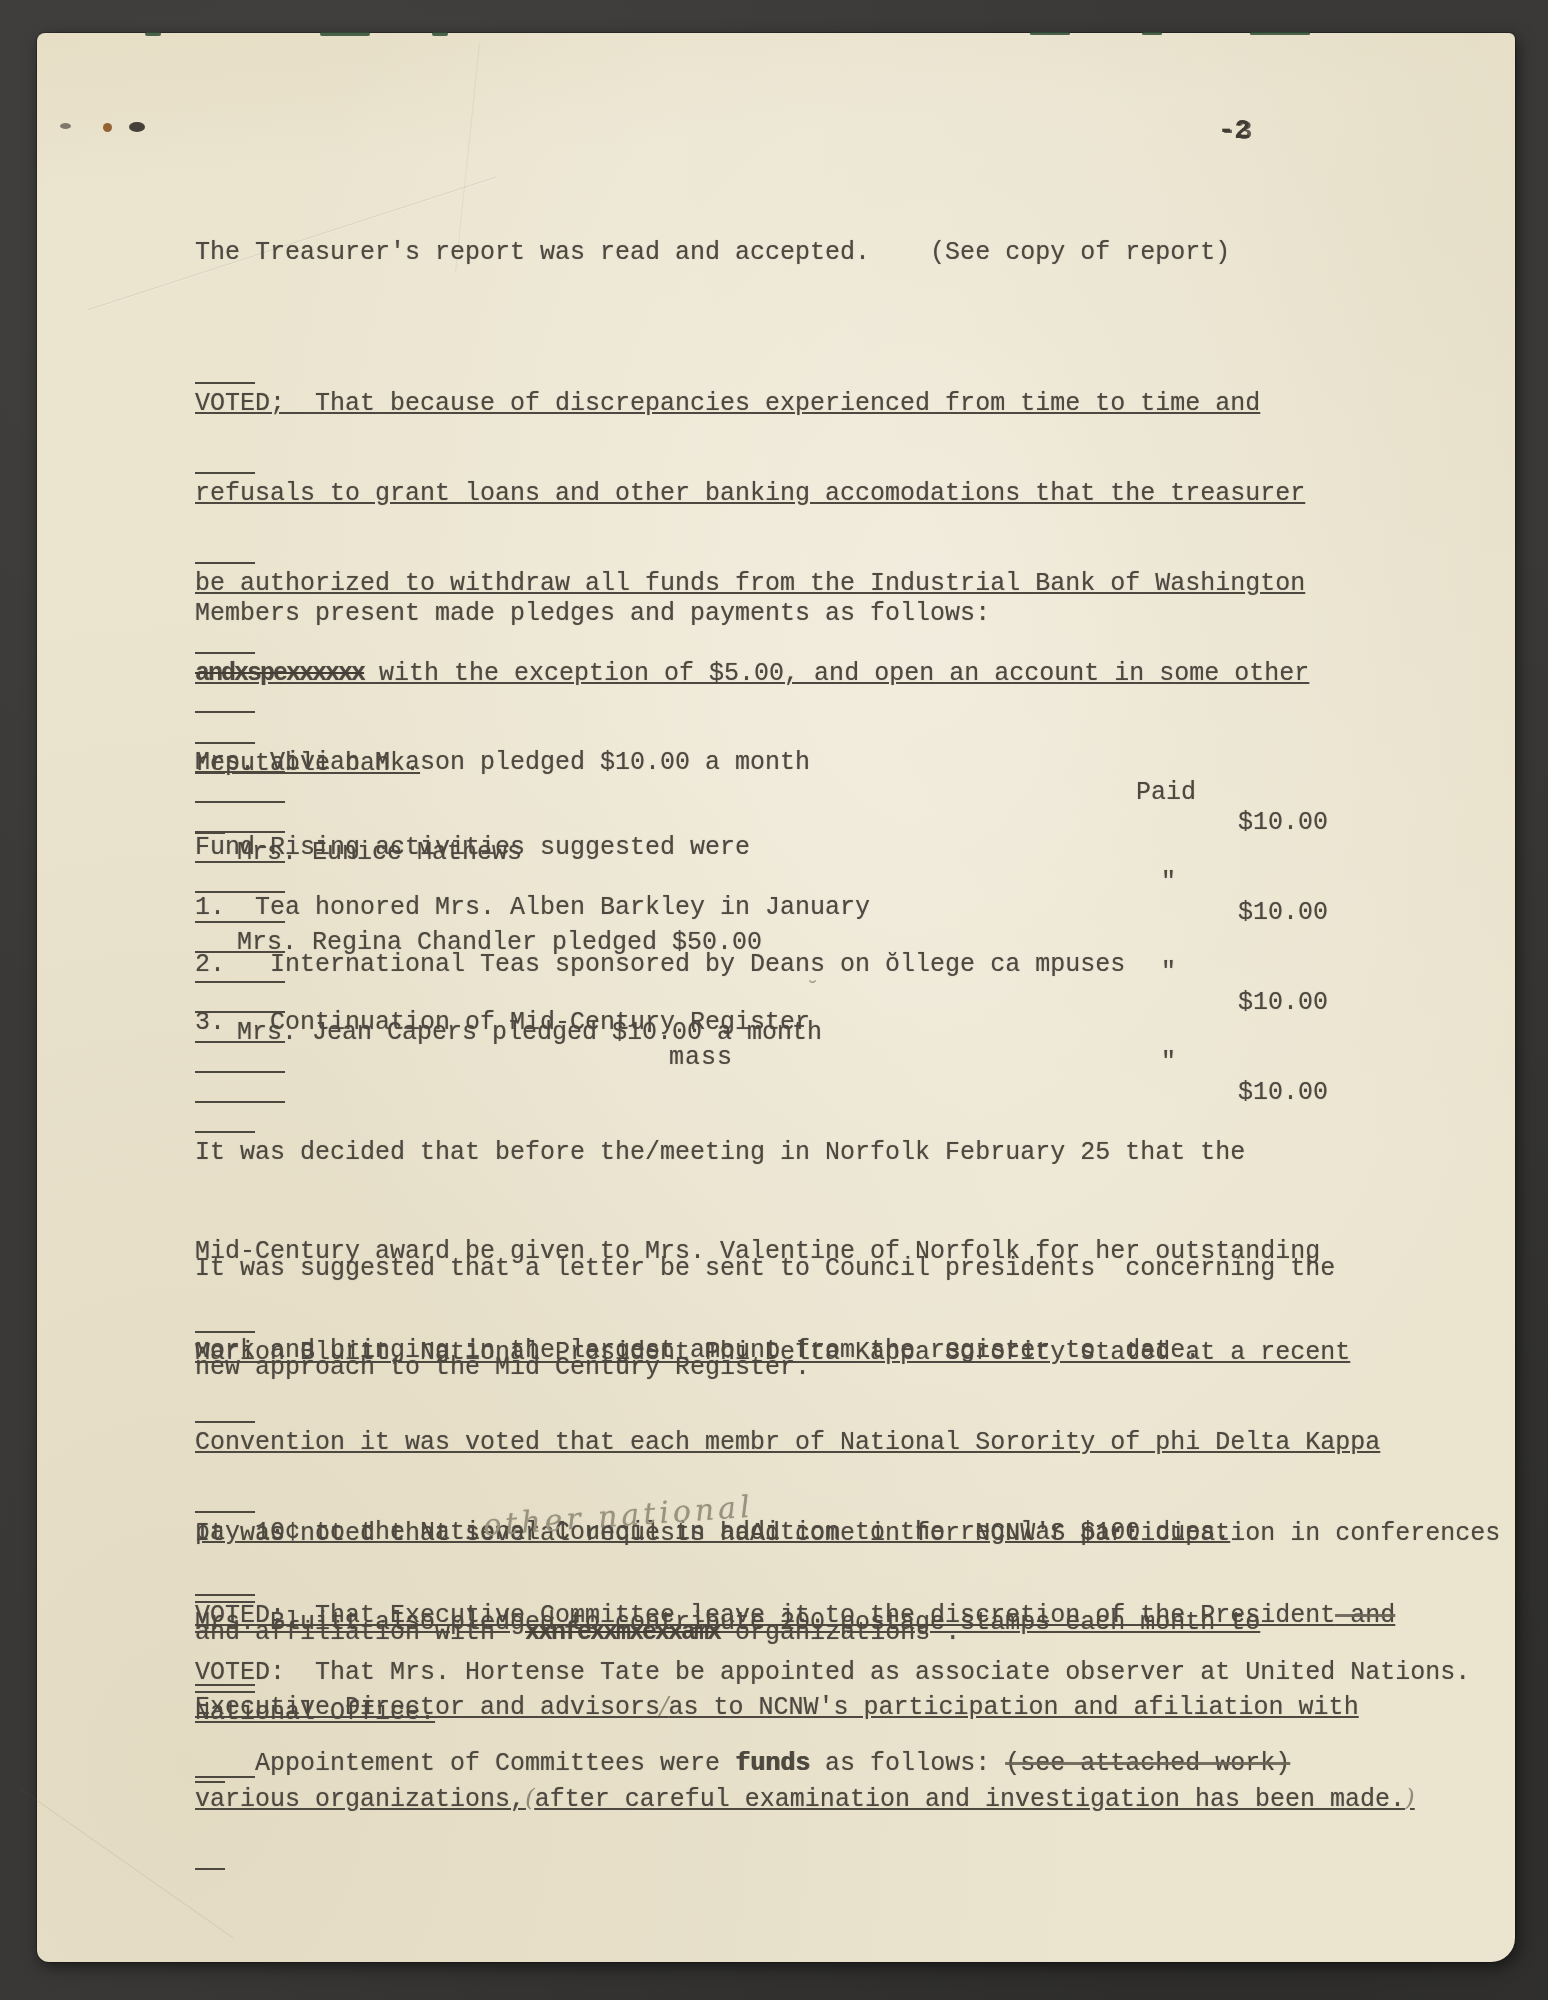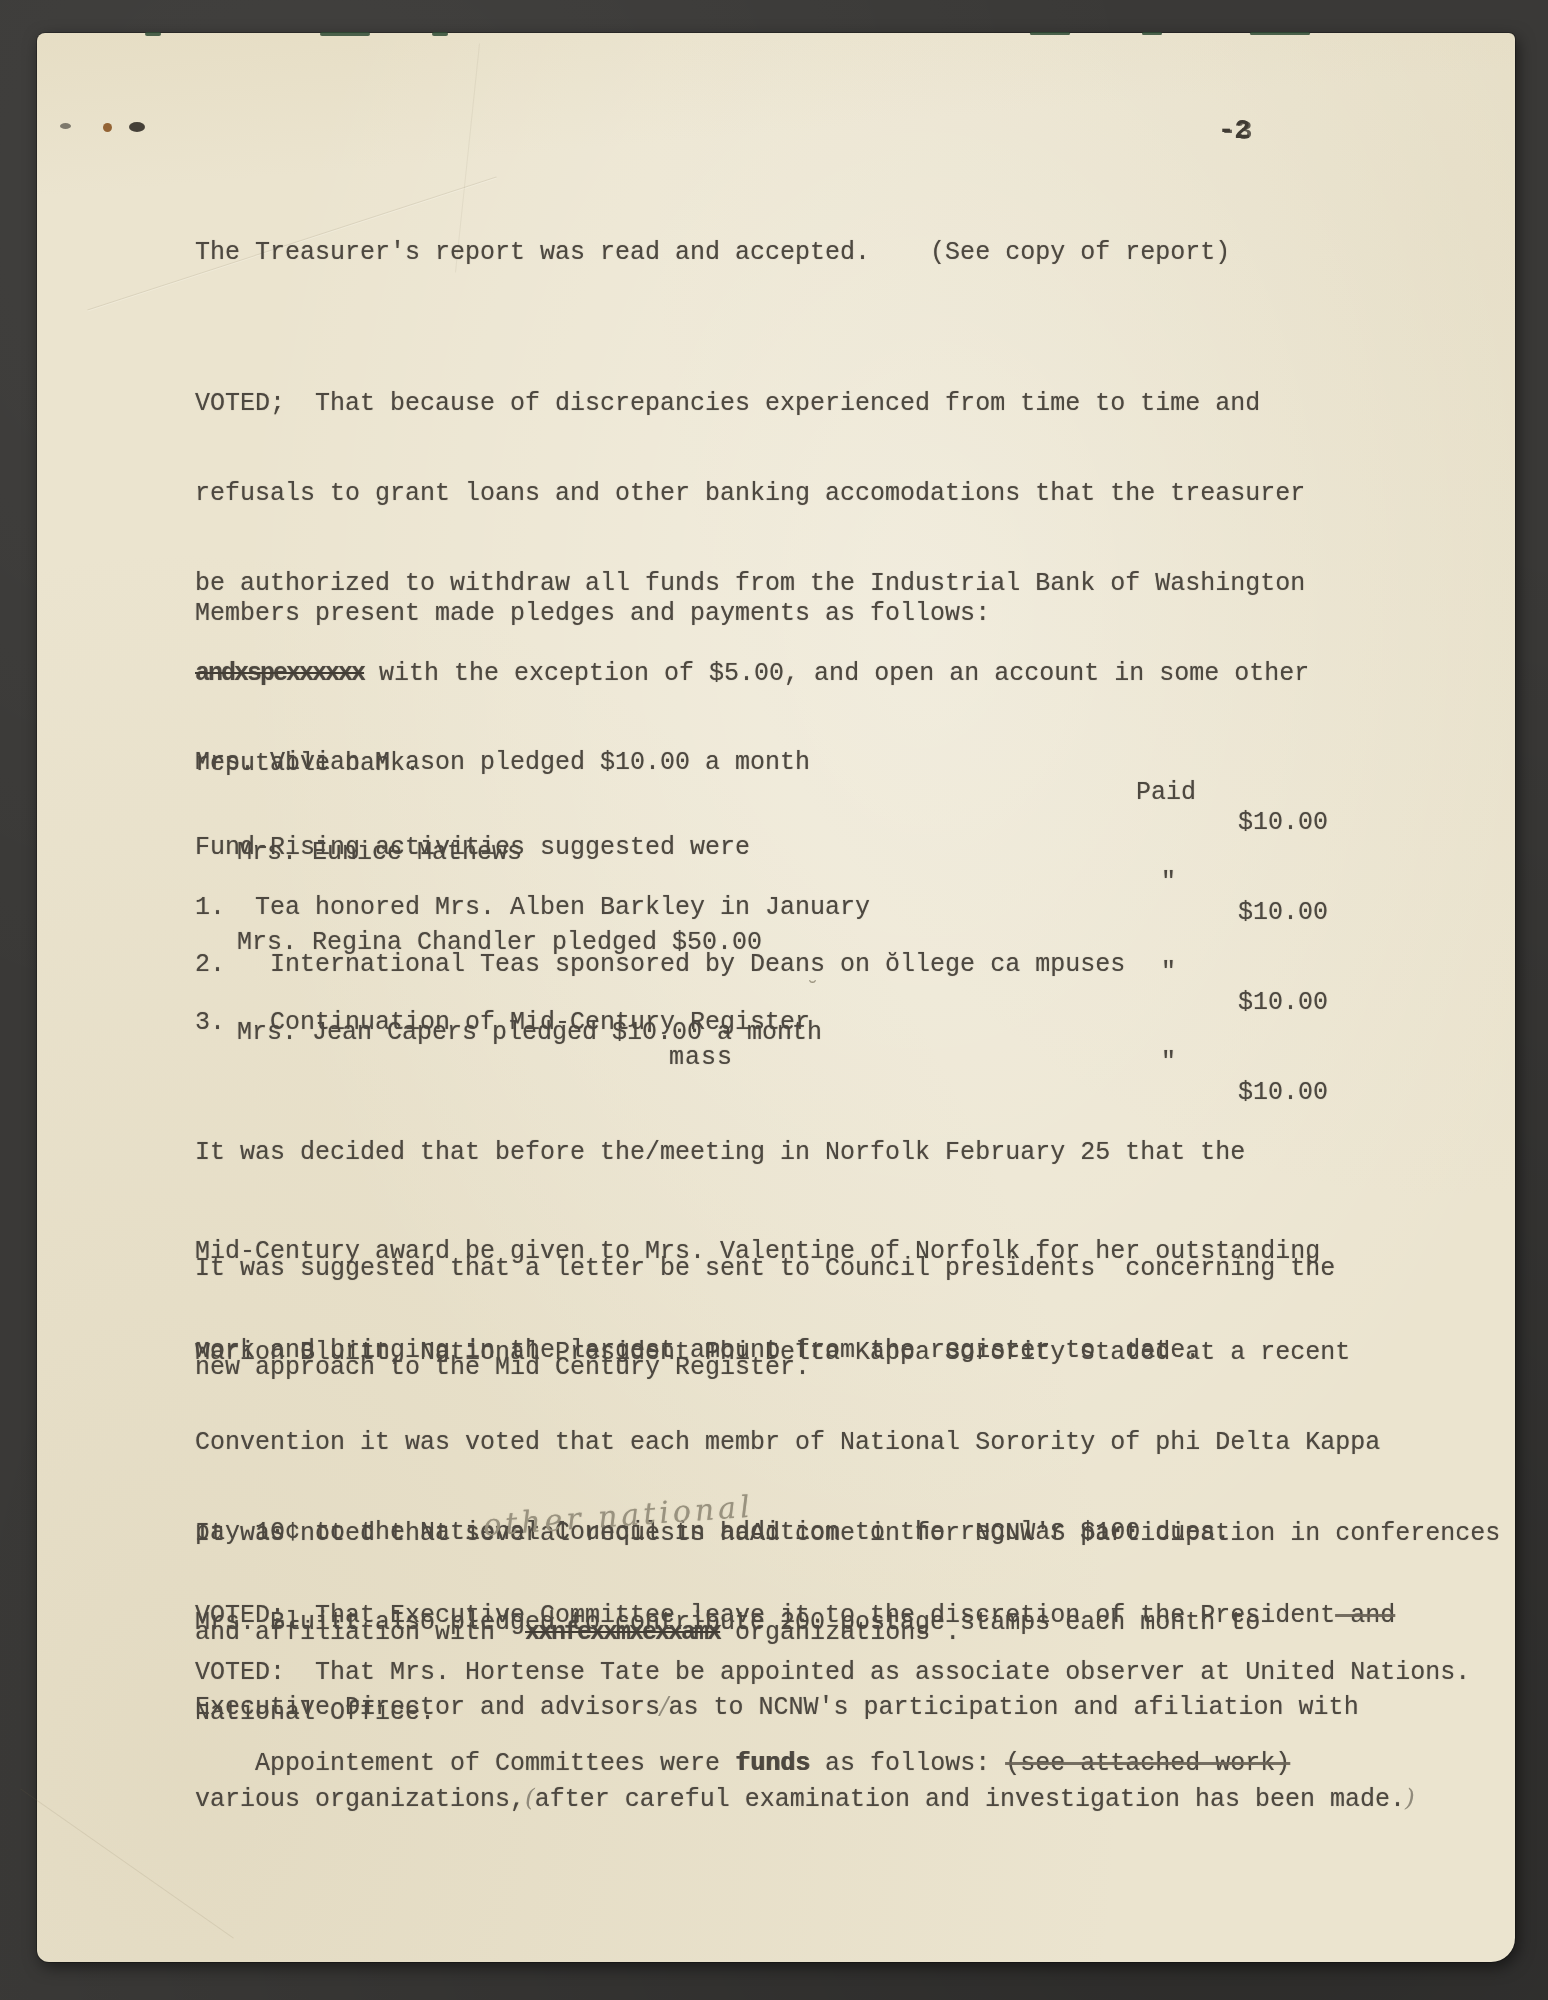--- a/index.html
+++ b/index.html
@@ -23,21 +23,21 @@
     box-shadow: 3px 5px 16px rgba(0,0,0,.5), 0 0 0 1px rgba(0,0,0,.25);
   }
   .t {
     position:absolute;
     font-family:"Liberation Mono", monospace;
     font-size:25px; line-height:31px; color:#4d4840;
     white-space:pre;
     text-shadow:0 0 1px rgba(77,72,64,.5);
     letter-spacing:0px;
   }
-  .lh30 { line-height:30px; }
+  .lh30 { line-height:30px;text-decoration:underline; }
   .lh33 { line-height:33px; }
   .margin { left:158px; }
   .struck-typed {
     text-decoration:line-through;
     text-decoration-thickness:2px;
     text-decoration-color:#423d35;
     letter-spacing:-2px;
     font-weight:bold;
   }
   .struck-pencil {

